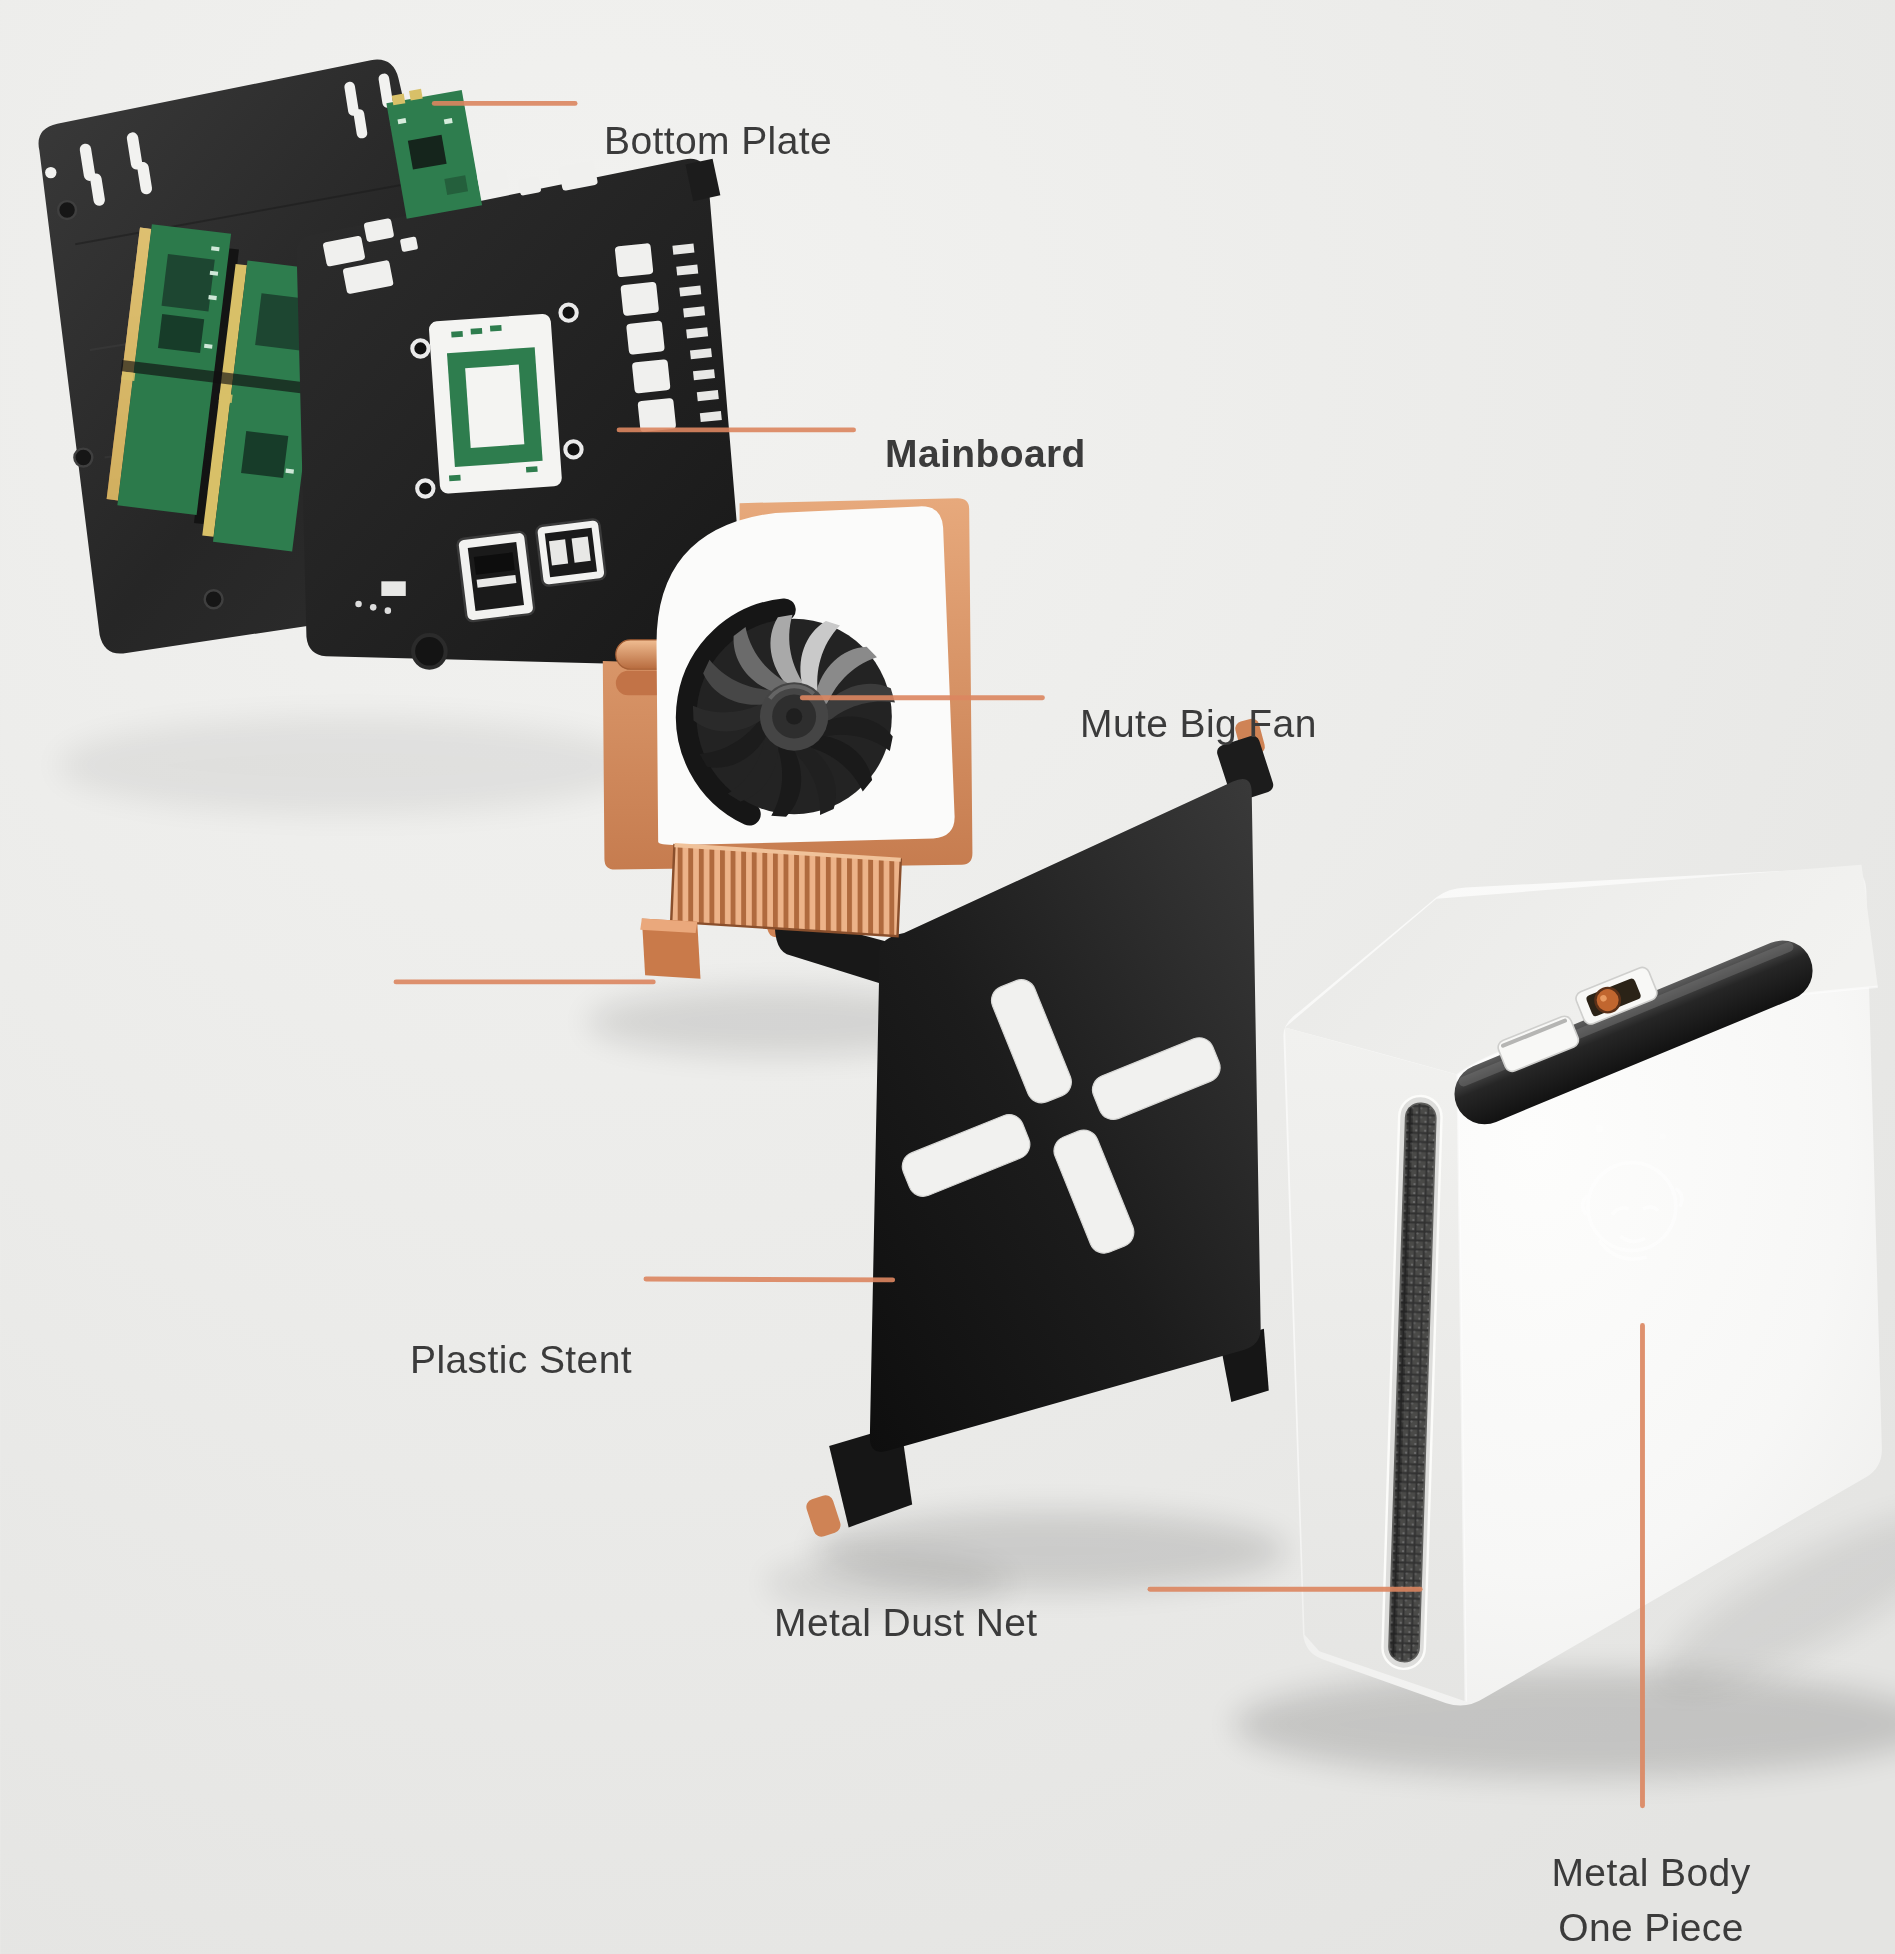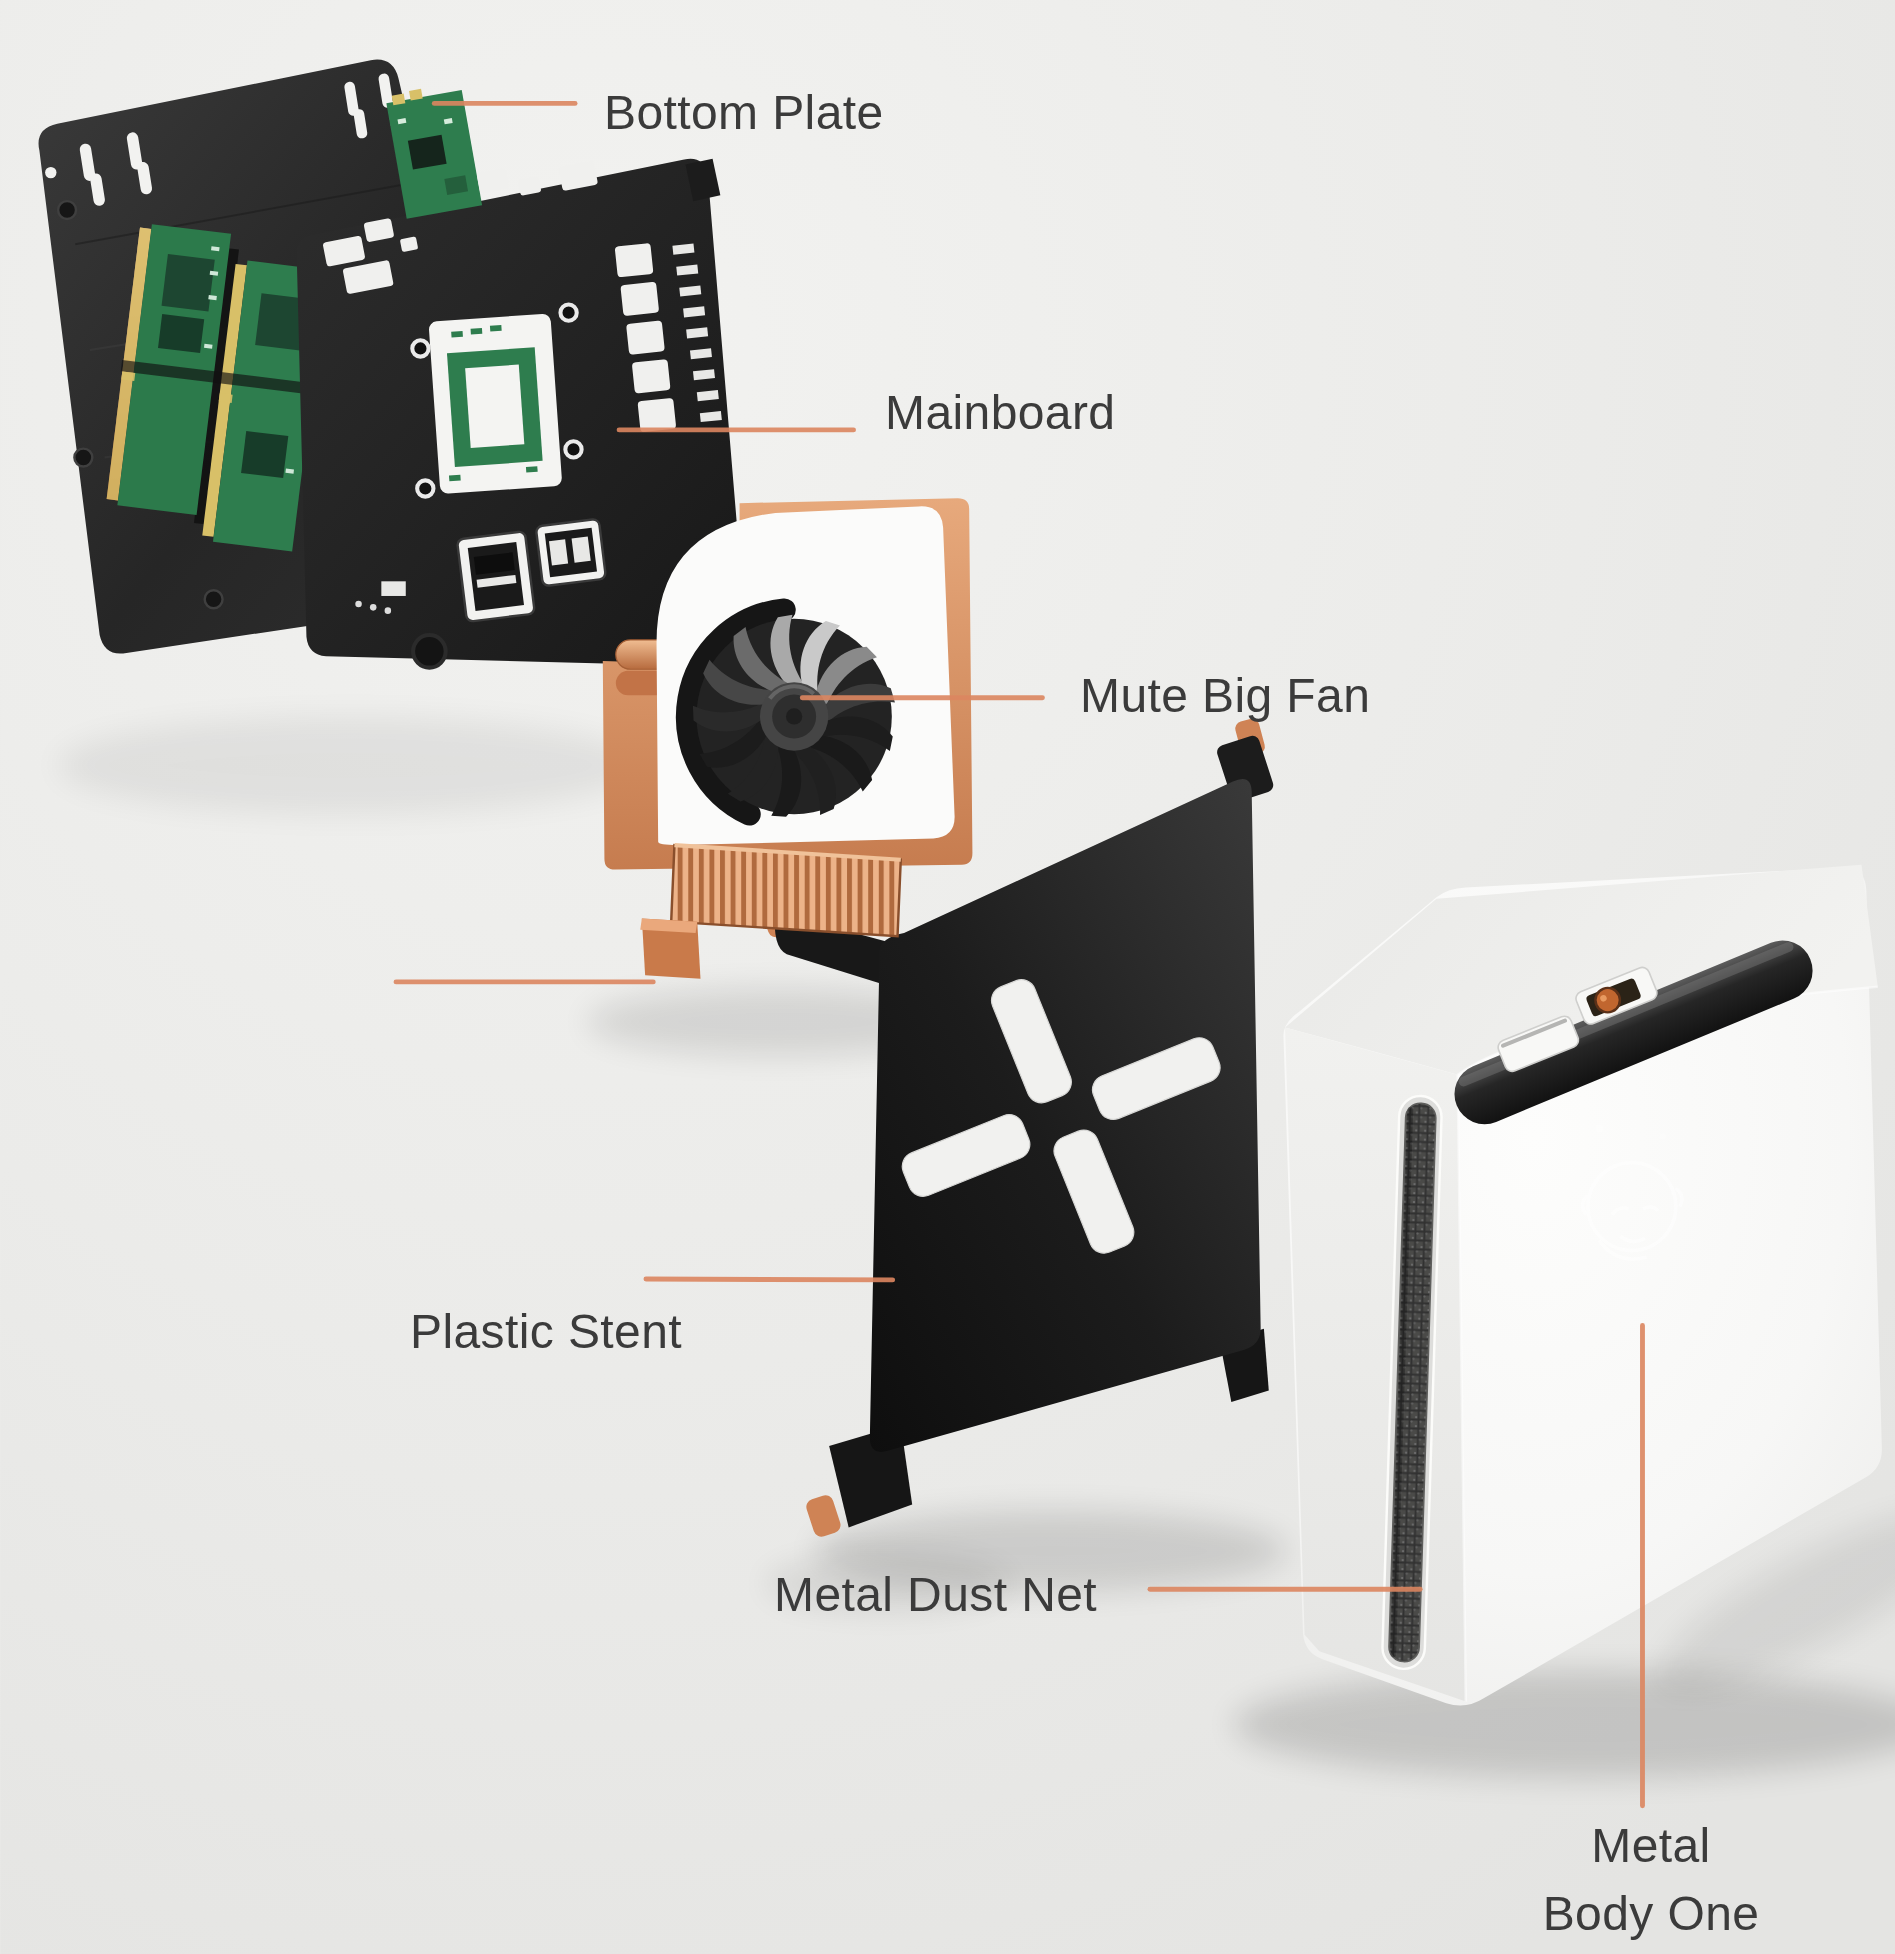--- a/index.html
+++ b/index.html
@@ -4,28 +4,29 @@
 <style>
   html,body{margin:0;padding:0;background:#dcdcda;}
   .stage{
     position:relative;width:1896px;height:1954px;overflow:hidden;
     background:#ececea;
     font-family:"Liberation Sans", sans-serif;
   }
   .scene{position:absolute;left:0;top:0;}
   .callout{
     position:absolute;
-    font-size:48px;
+    font-size:39px;
     line-height:1.16;
     color:#3b3b3b;
     letter-spacing:0.4px;
     white-space:nowrap;
+    margin-top:33px;
   }
   .c-bottom-plate{left:604px;top:85px;}
-  .c-mainboard{left:885px;top:385px;}
+  .c-mainboard{left:885px;top:398px;font-weight:bold;}
   .c-fan{left:1080px;top:668px;}
   .c-copper{left:33px;top:879px;width:570px;line-height:1.55;white-space:normal;}
   .c-stent{left:410px;top:1304px;}
   .c-dustnet{left:774px;top:1567px;}
   .c-body{left:1542px;top:1812px;width:218px;line-height:1.42;text-align:center;white-space:normal;}
   .leader{stroke:#dc8660;stroke-width:6;stroke-linecap:round;opacity:.9;}
 </style>
 </head>
 <body>
 

